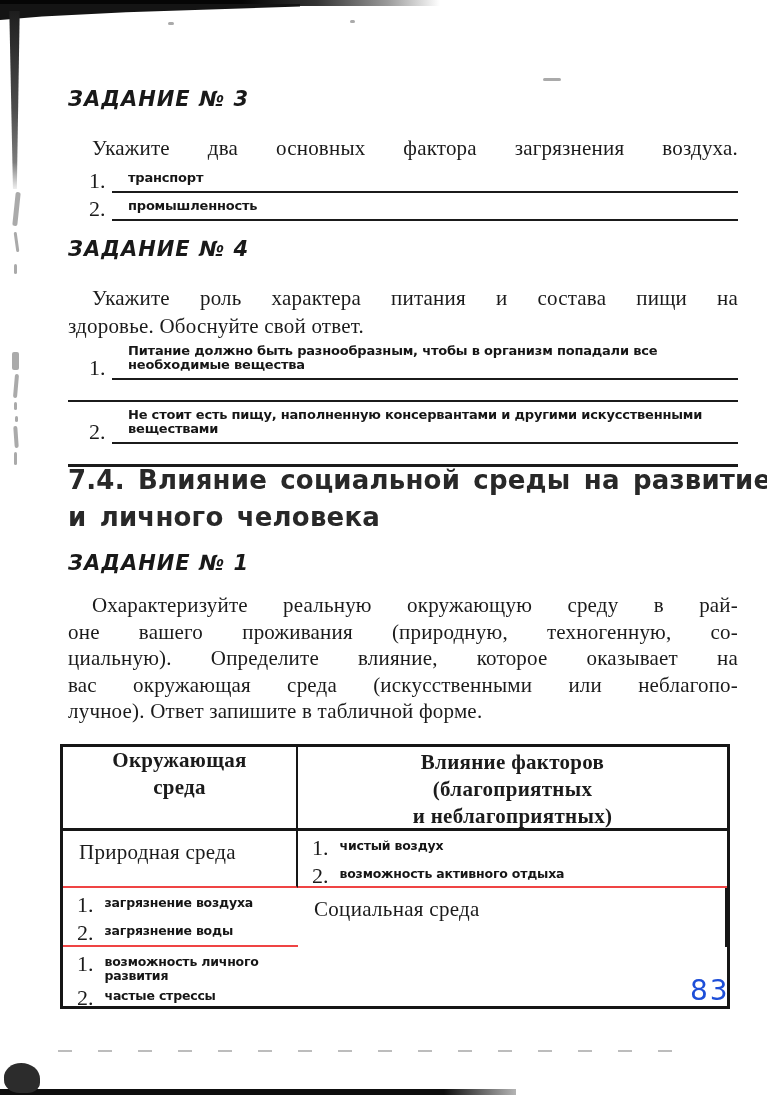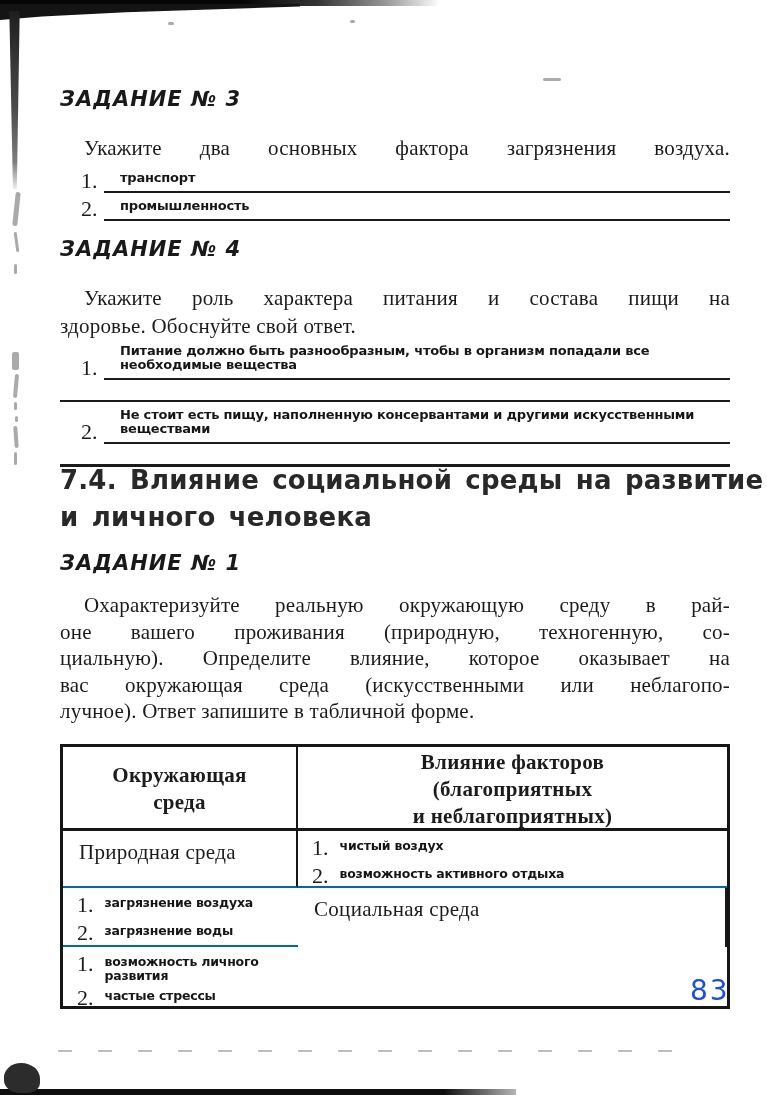--- a/index.html
+++ b/index.html
@@ -30,21 +30,21 @@
   .sp1 { left:168px; top:22px; width:6px; height:3px; }
   .sp2 { left:350px; top:20px; width:5px; height:3px; }
   .sp3 { left:543px; top:78px; width:18px; height:3px; }
   .art-dash-row { left:58px; top:1050px; width:630px; height:2px; opacity:.5;
     background:repeating-linear-gradient(to right,#7a7a7a 0 14px,transparent 14px 40px); }
   .art-bottom-bar { left:0; bottom:2px; width:516px; height:6px;
     background:linear-gradient(to right,#0e0e0e 86%,rgba(90,90,90,.45)); }
   .art-corner-blob { left:4px; bottom:4px; width:36px; height:30px; background:#2c2c2c;
     border-radius:55% 60% 40% 50%; }
   
-  .block { position:absolute; left:60px; width:670px; }
+  .block { position:absolute; left:68px; width:670px; }
   .task-heading {
     margin:0; font-family:"DejaVu Sans", sans-serif; font-style:italic; font-weight:bold;
     font-size:21px; line-height:26px; letter-spacing:1px; color:#191919; white-space:nowrap;
   }
   .prompt { margin:22px 0 0 0; font-size:21px; line-height:28px; letter-spacing:.2px; }
   .jl { text-align:justify; text-align-last:justify; }
   .indent { text-indent:24px; }
   
   .ans-row { display:flex; align-items:flex-end; }
   .ans-num { width:44px; padding-left:21px; box-sizing:border-box; font-size:22px; line-height:24px; }
@@ -60,23 +60,23 @@
   
   .para-line { font-size:21px; line-height:26.5px; letter-spacing:.2px; }
   .para-line.last { text-align:left; text-align-last:left; }
   
   .tbl { position:absolute; left:60px; top:744px; width:670px; box-sizing:border-box;
     border:3px solid #161616; display:grid; grid-template-columns:235px 1fr;
     grid-template-rows:84px 57px 59px 59px; }
   .cell { box-sizing:border-box; }
   .c-left { border-right:2px solid #161616; }
   .c-hb { border-bottom:3px solid #161616; }
-  .c-rb { border-bottom:2px solid #0369a1; }
+  .c-rb { border-bottom:2px solid #ef4444; }
   .th { font-weight:bold; font-size:21px; line-height:27px; text-align:center; letter-spacing:.3px; }
-  .th1 { padding-top:15px; }
+  .th1 { }
   .th2 { padding-top:2px; }
   .env-cell { font-size:21px; line-height:24px; padding:9px 0 0 16px; letter-spacing:.3px; }
   .factors-cell { padding:4px 0 0 14px; }
   .factor-item { display:flex; align-items:flex-start; }
   .factor-item + .factor-item { margin-top:2px; }
   .f-num { font-size:22px; line-height:26px; }
   .f-ans { font-family:"DejaVu Sans", sans-serif; font-weight:bold; font-size:12.5px;
     line-height:14px; letter-spacing:-.2px; padding:4px 0 0 11px; color:#161616; }
   
   .page-number { position:absolute; left:690px; top:974px; font-family:"DejaVu Sans", sans-serif;

